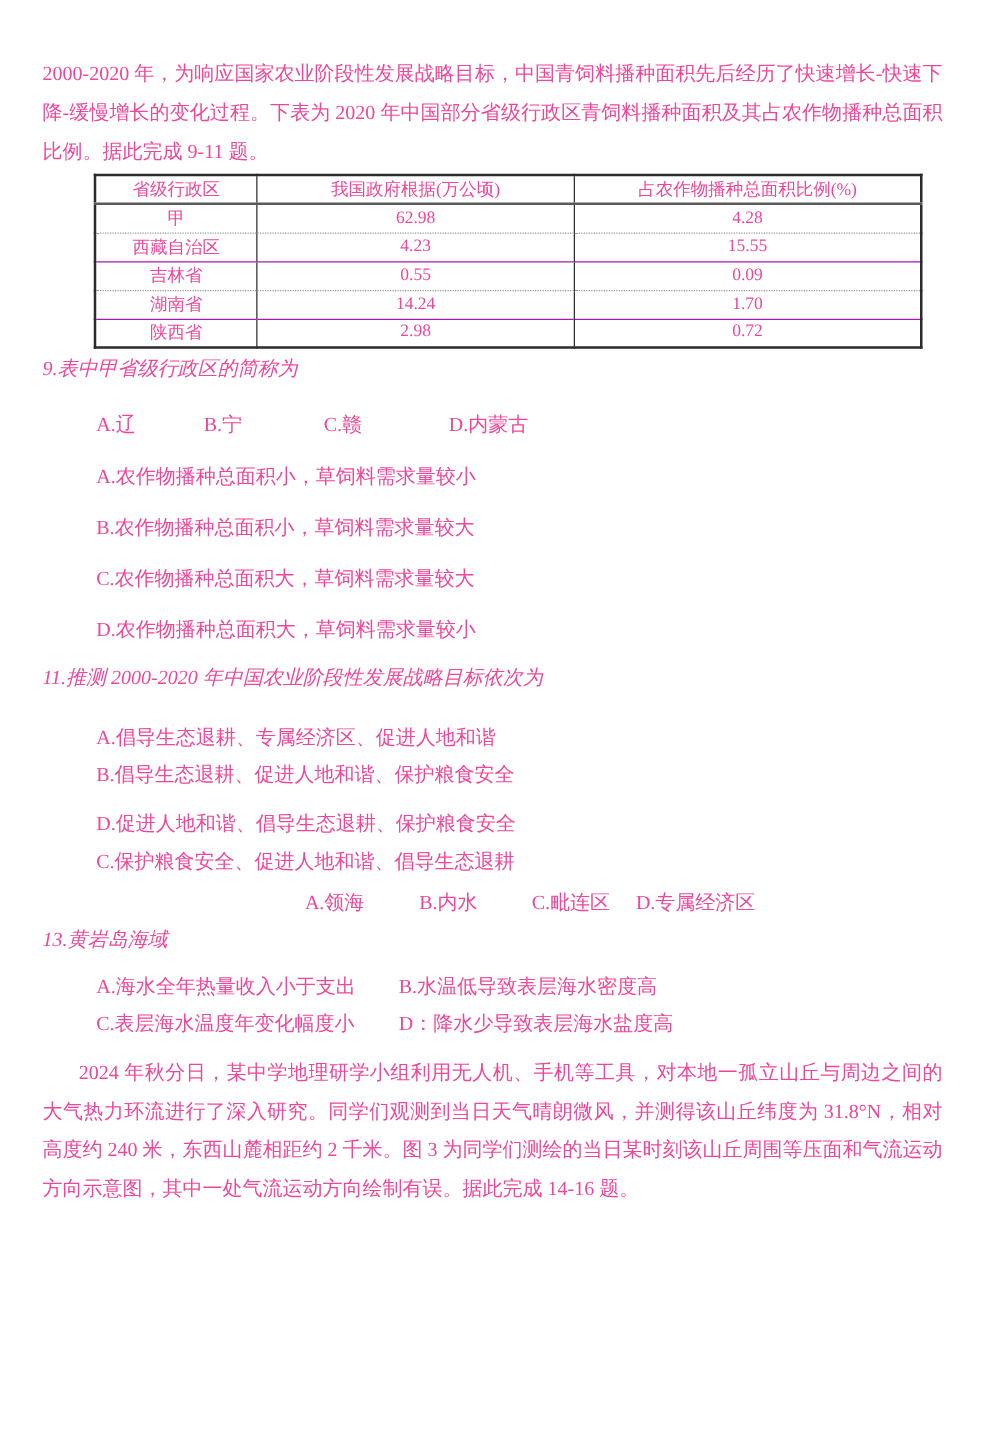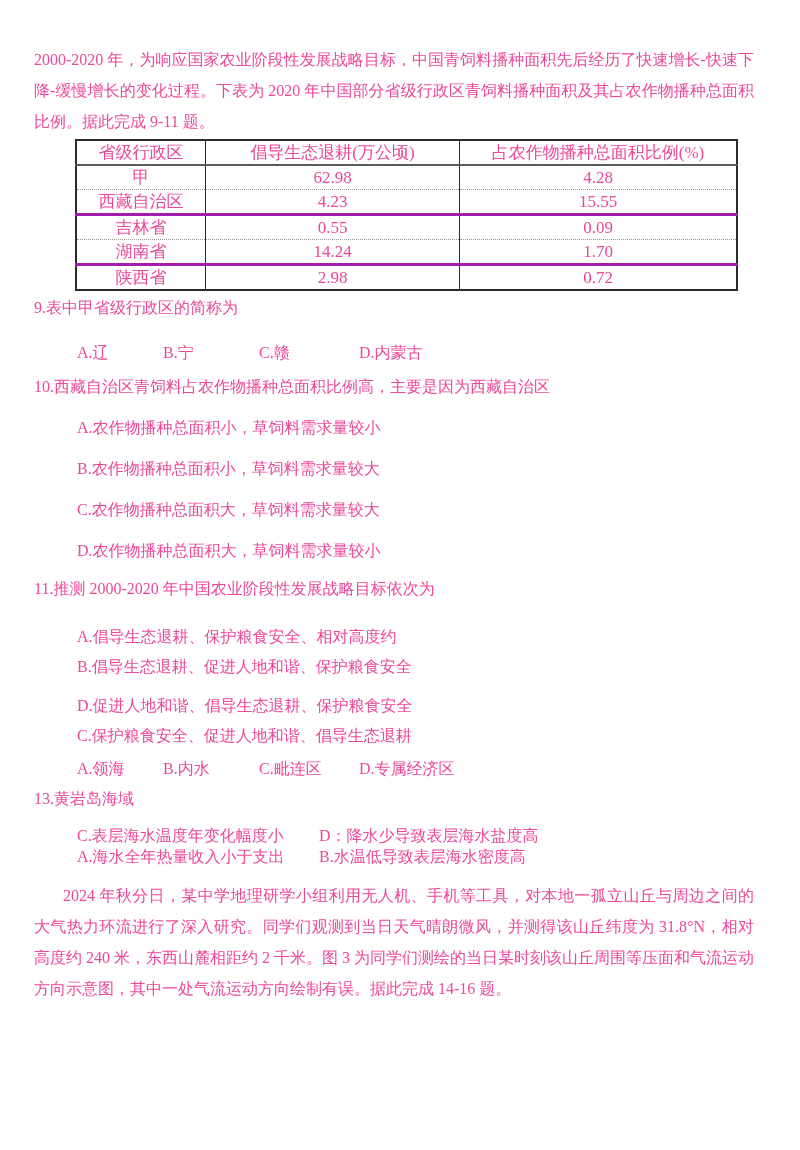--- a/index.html
+++ b/index.html
@@ -15,76 +15,76 @@
     overflow:hidden;
   }
   .para{margin:0;line-height:31px;text-align:justify;}
   .indent{text-indent:29px;}
 
   table.seed{
     border-collapse:collapse;
     table-layout:fixed;
     width:633px;
     margin:2px 0 0 41px;
-    font-size:17px;
+    font-size:14px;
     border:2px solid #2b2b2b;
   }
   table.seed th, table.seed td{
     text-align:center;
     font-weight:normal;
     padding:0 4px;
     overflow:hidden;
     white-space:nowrap;
   }
   table.seed .c2, table.seed .c3{border-left:1px solid #2e2e2e;}
   table.seed thead tr{height:23px;border-bottom:2.5px solid #5a5a5a;}
-  table.seed tbody tr{height:23px;border-bottom:3px solid #a21caf;}
+  table.seed tbody tr{height:23px;border-bottom:1px solid #a21caf;}
   table.seed tbody tr.dotted{border-bottom:1px dotted #9a9a9a;}
   table.seed tbody tr:last-child{border-bottom:none;}
   .col-province{width:120px;}
   .col-area{width:245px;}
   .col-ratio{width:268px;}
 
-  .q{margin:0;line-height:21px;}
+  .q{margin:0;line-height:21px;font-style:italic;}
   .opt-row{line-height:21px;padding-left:43px;}
   .slot{display:inline-block;}
   .s1{min-width:82px;}
   .s2{min-width:92px;}
   .s3{min-width:96px;}
   .stack-opt{line-height:21px;padding-left:43px;margin:0;}
   .q13col{display:inline-block;min-width:238px;}
 
   .m-q9{margin-top:6px;}
   .m-q9opts{margin-top:24px;}
   .m-q10{margin-top:13px;}
   .q10-opts .stack-opt{margin-top:20px;}
   .m-q11{margin-top:17px;}
   .q11-opts .stack-opt{margin-top:9px;}
   .q11-opts .stack-opt.first{margin-top:27px;}
   .q11-opts .stack-opt.last{margin-top:18px;}
   .m-intro2{margin-top:9px;}
   .m-q12{margin-top:0;}
-  .m-q12opts{margin-top:12px;}
+  .m-q12opts{margin-top:12px;text-align:center;}
   .m-q13{margin-top:9px;}
   .m-q13opts{margin-top:16px;}
   .q13-row2{margin-top:9px;}
   .m-intro3{margin-top:13px;}
 </style>
 </head>
 <body>
 
 <div class="page">
 
   <p class="para">2000-2020 年，为响应国家农业阶段性发展战略目标，中国青饲料播种面积先后经历了快速增长-快速下降-缓慢增长的变化过程。下表为 2020 年中国部分省级行政区青饲料播种面积及其占农作物播种总面积比例。据此完成 9-11 题。</p>
 
   <table class="seed">
     <thead>
       <tr>
         <th class="c1 col-province">省级行政区</th>
-        <th class="c2 col-area">倡导生态退耕(万公顷)</th>
+        <th class="c2 col-area">我国政府根据(万公顷)</th>
         <th class="c3 col-ratio">占农作物播种总面积比例(%)</th>
       </tr>
     </thead>
     <tbody>
       <tr class="dotted">
         <td class="c1">甲</td>
         <td class="c2">62.98</td>
         <td class="c3">4.28</td>
       </tr>
       <tr>
@@ -113,57 +113,54 @@
   <div class="q m-q9">
     <span>9.</span><span>表中甲省级行政区的简称为</span>
   </div>
   <div class="opt-row m-q9opts">
     <span class="slot s1">A.辽</span>
     <span class="slot s2">B.宁</span>
     <span class="slot s3">C.赣</span>
     <span class="slot">D.内蒙古</span>
   </div>
 
-  <div class="q m-q10">
-    <span>10.</span><span>西藏自治区青饲料占农作物播种总面积比例高，主要是因为西藏自治区</span>
-  </div>
   <div class="q10-opts">
     <div class="stack-opt">A.农作物播种总面积小，草饲料需求量较小</div>
     <div class="stack-opt">B.农作物播种总面积小，草饲料需求量较大</div>
     <div class="stack-opt">C.农作物播种总面积大，草饲料需求量较大</div>
     <div class="stack-opt">D.农作物播种总面积大，草饲料需求量较小</div>
   </div>
 
   <div class="q m-q11">
     <span>11.</span><span>推测 2000-2020 年中国农业阶段性发展战略目标依次为</span>
   </div>
   <div class="q11-opts">
-    <div class="stack-opt first">A.倡导生态退耕、保护粮食安全、相对高度约</div>
+    <div class="stack-opt first">A.倡导生态退耕、专属经济区、促进人地和谐</div>
     <div class="stack-opt">B.倡导生态退耕、促进人地和谐、保护粮食安全</div>
     <div class="stack-opt last">D.促进人地和谐、倡导生态退耕、保护粮食安全</div>
     <div class="stack-opt">C.保护粮食安全、促进人地和谐、倡导生态退耕</div>
   </div>
 
 
   <div class="opt-row m-q12opts">
     <span class="slot s1">A.领海</span>
     <span class="slot s2">B.内水</span>
     <span class="slot s3">C.毗连区</span>
     <span class="slot">D.专属经济区</span>
   </div>
 
   <div class="q m-q13">
     <span>13.</span><span>黄岩岛海域</span>
   </div>
   <div class="m-q13opts">
+    <div class="opt-row">
+      <span class="q13col">A.海水全年热量收入小于支出</span>
+      <span>B.水温低导致表层海水密度高</span>
+    </div>
     <div class="opt-row q13-row2">
       <span class="q13col">C.表层海水温度年变化幅度小</span>
       <span>D：降水少导致表层海水盐度高</span>
-    </div>
-    <div class="opt-row">
-      <span class="q13col">A.海水全年热量收入小于支出</span>
-      <span>B.水温低导致表层海水密度高</span>
     </div>
   </div>
 
   <p class="para indent m-intro3">2024 年秋分日，某中学地理研学小组利用无人机、手机等工具，对本地一孤立山丘与周边之间的大气热力环流进行了深入研究。同学们观测到当日天气晴朗微风，并测得该山丘纬度为 31.8°N，相对高度约 240 米，东西山麓相距约 2 千米。图 3 为同学们测绘的当日某时刻该山丘周围等压面和气流运动方向示意图，其中一处气流运动方向绘制有误。据此完成 14-16 题。</p>
 
 </div>
 
 </body></html>

